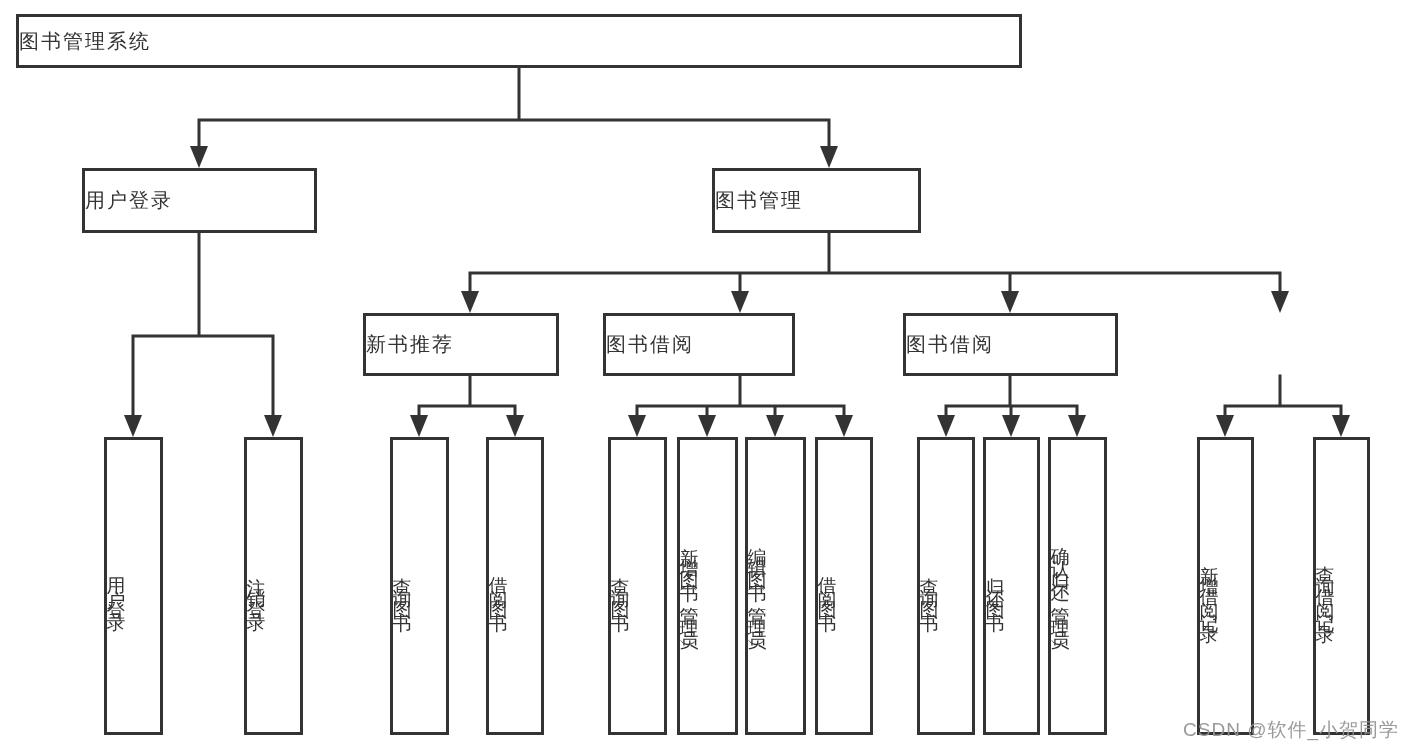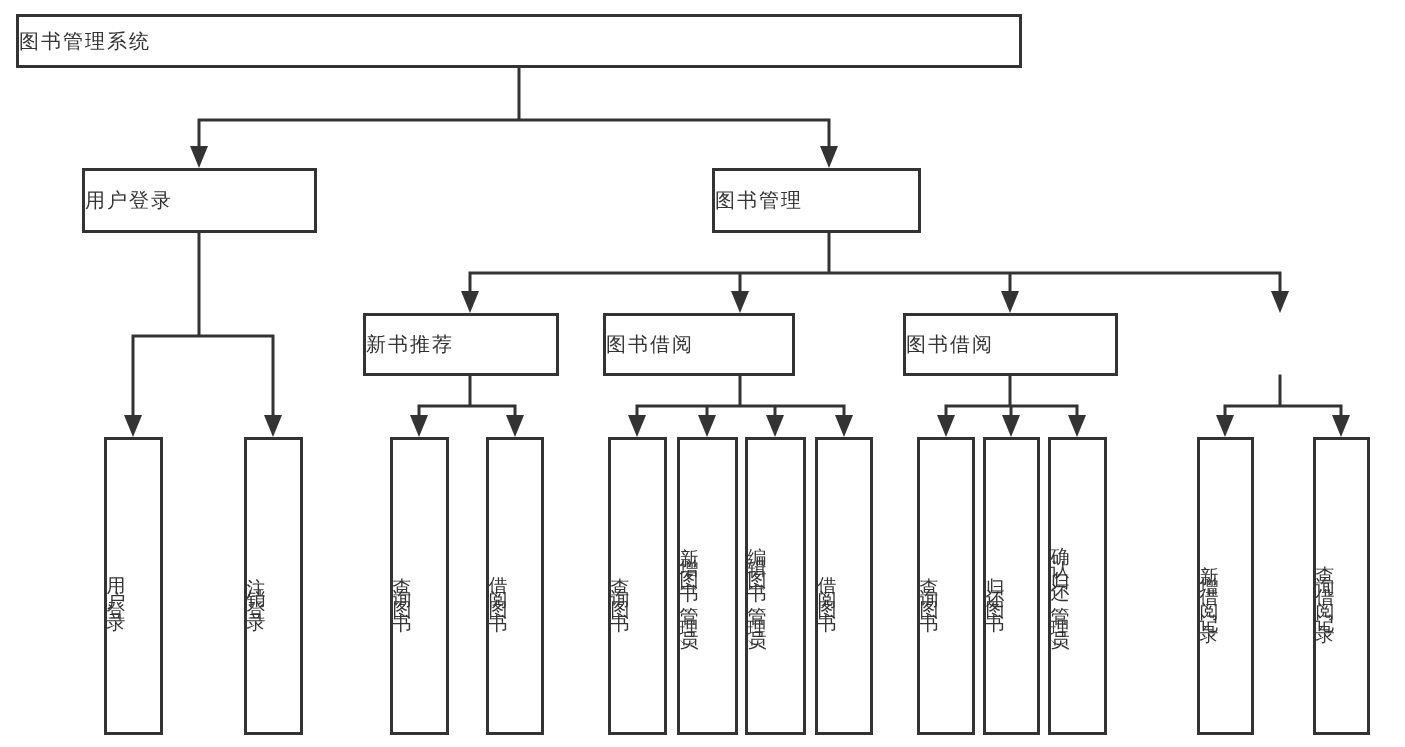--- a/index.html
+++ b/index.html
@@ -151,14 +151,15 @@
     <span class="v-label">确认归还（管理员）</span>
   </div>
 
   <div class="node" style="left:1197px;top:437px;width:57px;height:298px">
     <span class="v-label">新增借阅记录</span>
   </div>
   <div class="node" style="left:1313px;top:437px;width:57px;height:298px">
     <span class="v-label">查询借阅记录</span>
   </div>
 
+  <div class="watermark">CSDN @软件_小贺同学</div>
 
 </div>
 
 </body></html>

